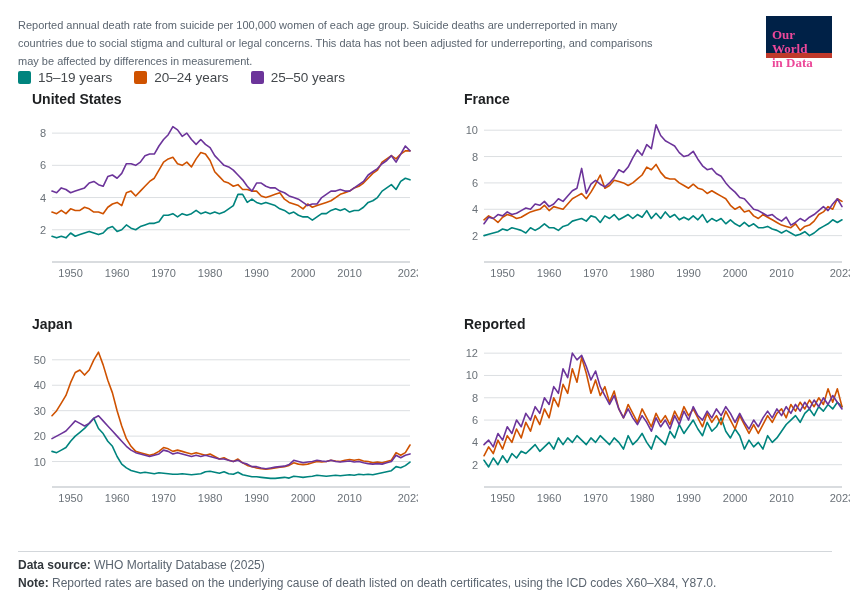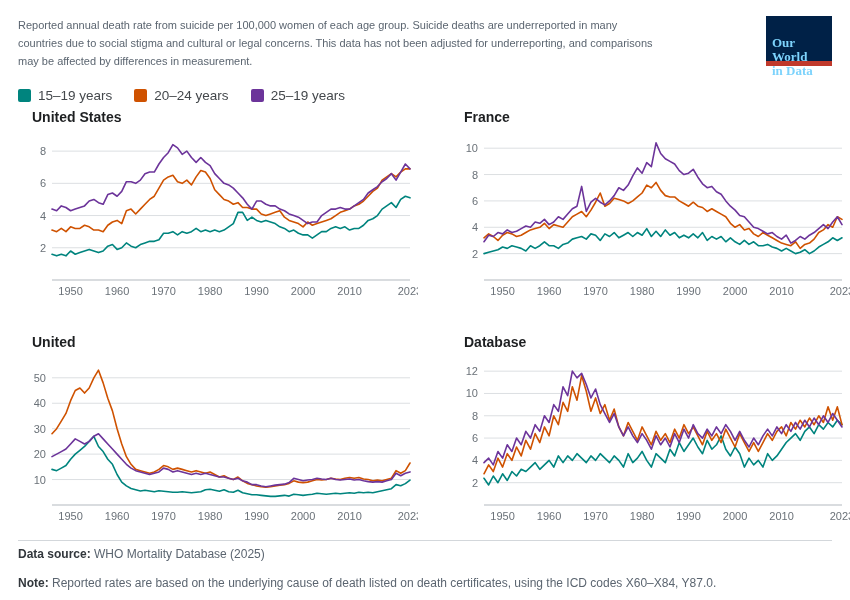--- a/index.html
+++ b/index.html
@@ -37,43 +37,42 @@
     line-height: 18px;
     color: #5b6570;
     max-width: 640px;
     margin: 0;
   }
   .owid-logo {
     position: absolute;
     right: 0;
     top: 0;
     width: 66px;
-    height: 50px;
+    height: 42px;
     background: #002147;
-    color: #7dd3fc;
+    color: #ec4899;
     font-family: "Liberation Serif", serif;
     font-weight: 700;
     font-size: 13px;
     line-height: 14px;
-    padding: 20px 6px 0 6px;
+    padding: 12px 6px 0 6px;
     box-sizing: border-box;
   }
   .owid-logo .bar {
     position: absolute;
     left: 0;
     bottom: 0;
     width: 100%;
     height: 5px;
     background: #c0392b;
   }
   .legend {
     display: flex;
     align-items: center;
     gap: 22px;
-    margin-top: 18px;
     margin-bottom: 6px;
   }
   .legend-item {
     display: flex;
     align-items: center;
     gap: 7px;
     font-size: 13.5px;
     color: #44484c;
   }
   .legend-swatch {
@@ -140,21 +139,21 @@
     align-items: baseline;
     line-height: 17px;
     flex-direction: column;
   }
   .footer-strong {
     font-weight: 700;
     color: #32373c;
   }
   .footer-note {
     line-height: 17px;
-    margin-top: 12px;
+    margin-top: 1px;
   }
 </style>
 </head>
 <body>
 
 <div class="page">
 
   <div class="header">
     <p class="subtitle">Reported annual death rate from suicide per 100,000 women of each age group. Suicide deaths are underreported in many countries due to social stigma and cultural or legal concerns. This data has not been adjusted for underreporting, and comparisons may be affected by differences in measurement.</p>
     <div class="owid-logo">
@@ -168,21 +167,21 @@
     <div class="legend-item">
       <span class="legend-swatch" style="background:#00847e"></span>
       <span>15–19 years</span>
     </div>
     <div class="legend-item">
       <span class="legend-swatch" style="background:#cf5200"></span>
       <span>20–24 years</span>
     </div>
     <div class="legend-item">
       <span class="legend-swatch" style="background:#6c349a"></span>
-      <span>25–19 years</span>
+      <span>25–50 years</span>
     </div>
   </div>
 
   <div class="grid">
     <div class="panel">
       <div class="panel-title">United States</div>
       <svg id="svg-0" width="400" height="175">
           <line x1="34" x2="392" y1="120.77777777777777" y2="120.77777777777777" class="gridline"></line>
           <text x="28" y="124.77777777777777" class="axis-label" text-anchor="end">2</text>
           <line x1="34" x2="392" y1="88.55555555555556" y2="88.55555555555556" class="gridline"></line>
@@ -226,21 +225,21 @@
           <text x="238.57142857142856" y="168" class="axis-label" text-anchor="middle">1990</text>
           <text x="285.06493506493507" y="168" class="axis-label" text-anchor="middle">2000</text>
           <text x="331.5584415584416" y="168" class="axis-label" text-anchor="middle">2010</text>
           <text x="392" y="168" class="axis-label" text-anchor="middle">2023</text>
           <path d="M34.00,126.64 L38.65,125.32 L43.30,124.00 L47.95,122.68 L52.60,120.05 L57.25,121.36 L61.90,118.73 L66.55,120.05 L71.19,121.36 L75.84,124.00 L80.49,118.73 L85.14,121.36 L89.79,118.73 L94.44,114.77 L99.09,118.73 L103.74,118.73 L108.39,121.36 L113.04,117.41 L117.69,116.09 L122.34,112.14 L126.99,110.82 L131.64,109.50 L136.29,112.14 L140.94,106.86 L145.58,108.18 L150.23,113.45 L154.88,106.86 L159.53,109.50 L164.18,105.55 L168.83,110.82 L173.48,108.18 L178.13,105.55 L182.78,109.50 L187.43,105.55 L192.08,108.18 L196.73,101.59 L201.38,109.50 L206.03,104.23 L210.68,109.50 L215.32,102.91 L219.97,108.18 L224.62,105.55 L229.27,110.82 L233.92,108.18 L238.57,110.82 L243.22,106.86 L247.87,110.82 L252.52,105.55 L257.17,113.45 L261.82,109.50 L266.47,112.14 L271.12,109.50 L275.77,114.77 L280.42,110.82 L285.06,114.77 L289.71,117.41 L294.36,113.45 L299.01,117.41 L303.66,114.77 L308.31,118.73 L312.96,118.73 L317.61,117.41 L322.26,120.05 L326.91,121.36 L331.56,124.00 L336.21,121.36 L340.86,124.00 L345.51,126.64 L350.16,125.32 L354.81,122.68 L359.45,126.64 L364.10,124.00 L368.75,120.05 L373.40,117.41 L378.05,114.77 L382.70,110.82 L387.35,113.45 L392.00,110.82" class="series" stroke="#00847e"></path>
           <path d="M34.00,110.82 L38.65,106.86 L43.30,109.50 L47.95,113.45 L52.60,108.18 L57.25,105.55 L61.90,106.86 L66.55,109.50 L71.19,108.18 L75.84,105.55 L80.49,102.91 L85.14,101.59 L89.79,100.27 L94.44,96.32 L99.09,101.59 L103.74,97.64 L108.39,98.95 L113.04,100.27 L117.69,95.00 L122.34,89.73 L126.99,87.09 L131.64,84.45 L136.29,89.73 L140.94,83.14 L145.58,75.23 L150.23,66.00 L154.88,79.18 L159.53,76.55 L164.18,71.27 L168.83,72.59 L173.48,73.91 L178.13,76.55 L182.78,73.91 L187.43,69.95 L192.08,66.00 L196.73,58.09 L201.38,60.73 L206.03,55.45 L210.68,63.36 L215.32,68.64 L219.97,69.95 L224.62,69.95 L229.27,73.91 L233.92,76.55 L238.57,79.18 L243.22,75.23 L247.87,79.18 L252.52,80.50 L257.17,84.45 L261.82,81.82 L266.47,84.45 L271.12,87.09 L275.77,89.73 L280.42,96.32 L285.06,100.27 L289.71,97.64 L294.36,102.91 L299.01,101.59 L303.66,106.86 L308.31,109.50 L312.96,105.55 L317.61,108.18 L322.26,110.82 L326.91,113.45 L331.56,116.09 L336.21,117.41 L340.86,118.73 L345.51,114.77 L350.16,121.36 L354.81,117.41 L359.45,116.09 L364.10,112.14 L368.75,105.55 L373.40,102.91 L378.05,97.64 L382.70,100.27 L387.35,89.73 L392.00,92.36" class="series" stroke="#cf5200"></path>
           <path d="M34.00,114.77 L38.65,108.18 L43.30,109.50 L47.95,105.55 L52.60,106.86 L57.25,102.91 L61.90,105.55 L66.55,104.23 L71.19,101.59 L75.84,98.95 L80.49,100.27 L85.14,95.00 L89.79,96.32 L94.44,92.36 L99.09,97.64 L103.74,95.00 L108.39,89.73 L113.04,92.36 L117.69,87.09 L122.34,81.82 L126.99,79.18 L131.64,59.41 L136.29,84.45 L140.94,75.23 L145.58,71.27 L150.23,75.23 L154.88,77.86 L159.53,73.91 L164.18,68.64 L168.83,60.73 L173.48,63.36 L178.13,58.09 L182.78,48.86 L187.43,40.95 L192.08,46.23 L196.73,35.68 L201.38,39.64 L206.03,15.91 L210.68,26.45 L215.32,31.73 L219.97,34.36 L224.62,37.00 L229.27,43.59 L233.92,47.55 L238.57,46.23 L243.22,42.27 L247.87,50.18 L252.52,56.77 L257.17,60.73 L261.82,59.41 L266.47,64.68 L271.12,67.32 L275.77,73.91 L280.42,79.18 L285.06,83.14 L289.71,88.41 L294.36,89.73 L299.01,95.00 L303.66,100.27 L308.31,101.59 L312.96,104.23 L317.61,106.86 L322.26,105.55 L326.91,109.50 L331.56,112.14 L336.21,108.18 L340.86,116.09 L345.51,113.45 L350.16,109.50 L354.81,112.14 L359.45,108.18 L364.10,105.55 L368.75,101.59 L373.40,97.64 L378.05,101.59 L382.70,95.00 L387.35,89.73 L392.00,97.64" class="series" stroke="#6c349a"></path>
         </svg>
     </div>
     <div class="panel">
-      <div class="panel-title">United</div>
+      <div class="panel-title">Japan</div>
       <svg id="svg-2" width="400" height="175">
           <line x1="34" x2="392" y1="127.56140350877193" y2="127.56140350877193" class="gridline"></line>
           <text x="28" y="131.56140350877195" class="axis-label" text-anchor="end">10</text>
           <line x1="34" x2="392" y1="102.12280701754386" y2="102.12280701754386" class="gridline"></line>
           <text x="28" y="106.12280701754386" class="axis-label" text-anchor="end">20</text>
           <line x1="34" x2="392" y1="76.6842105263158" y2="76.6842105263158" class="gridline"></line>
           <text x="28" y="80.6842105263158" class="axis-label" text-anchor="end">30</text>
           <line x1="34" x2="392" y1="51.245614035087726" y2="51.245614035087726" class="gridline"></line>
           <text x="28" y="55.245614035087726" class="axis-label" text-anchor="end">40</text>
           <line x1="34" x2="392" y1="25.807017543859658" y2="25.807017543859658" class="gridline"></line>
@@ -253,21 +252,21 @@
           <text x="238.57142857142856" y="168" class="axis-label" text-anchor="middle">1990</text>
           <text x="285.06493506493507" y="168" class="axis-label" text-anchor="middle">2000</text>
           <text x="331.5584415584416" y="168" class="axis-label" text-anchor="middle">2010</text>
           <text x="392" y="168" class="axis-label" text-anchor="middle">2023</text>
           <path d="M34.00,117.39 L38.65,118.66 L43.30,116.11 L47.95,113.57 L52.60,107.21 L57.25,102.12 L61.90,98.31 L66.55,94.49 L71.19,89.40 L75.84,84.32 L80.49,94.49 L85.14,99.58 L89.79,107.21 L94.44,112.30 L99.09,122.47 L103.74,130.11 L108.39,133.92 L113.04,136.46 L117.69,137.74 L122.34,139.01 L126.99,138.25 L131.64,139.01 L136.29,139.77 L140.94,138.75 L145.58,139.26 L150.23,139.77 L154.88,140.28 L159.53,140.28 L164.18,139.77 L168.83,140.28 L173.48,140.79 L178.13,140.28 L182.78,139.77 L187.43,137.74 L192.08,137.23 L196.73,138.25 L201.38,139.26 L206.03,137.74 L210.68,139.77 L215.32,140.28 L219.97,138.25 L224.62,140.79 L229.27,141.81 L233.92,142.82 L238.57,142.82 L243.22,143.33 L247.87,143.84 L252.52,144.35 L257.17,144.35 L261.82,143.84 L266.47,143.33 L271.12,144.10 L275.77,142.32 L280.42,142.82 L285.06,143.33 L289.71,142.82 L294.36,142.32 L299.01,141.30 L303.66,141.81 L308.31,142.32 L312.96,141.81 L317.61,141.30 L322.26,141.81 L326.91,141.30 L331.56,140.79 L336.21,141.30 L340.86,140.28 L345.51,140.79 L350.16,140.28 L354.81,140.79 L359.45,139.77 L364.10,138.75 L368.75,137.74 L373.40,136.72 L378.05,132.65 L382.70,133.67 L387.35,131.63 L392.00,128.07" class="series" stroke="#00847e"></path>
           <path d="M34.00,81.77 L38.65,76.68 L43.30,69.05 L47.95,61.42 L52.60,48.70 L57.25,38.53 L61.90,35.98 L66.55,41.07 L71.19,35.98 L75.84,25.81 L80.49,18.18 L85.14,30.89 L89.79,46.16 L94.44,58.88 L99.09,76.68 L103.74,91.95 L108.39,104.67 L113.04,112.30 L117.69,117.39 L122.34,118.66 L126.99,119.93 L131.64,121.20 L136.29,119.93 L140.94,117.39 L145.58,113.57 L150.23,114.84 L154.88,117.39 L159.53,116.11 L164.18,117.39 L168.83,118.66 L173.48,119.93 L178.13,118.66 L182.78,119.93 L187.43,121.20 L192.08,119.93 L196.73,122.47 L201.38,125.02 L206.03,123.75 L210.68,126.29 L215.32,127.56 L219.97,125.02 L224.62,128.83 L229.27,131.38 L233.92,132.65 L238.57,133.92 L243.22,134.68 L247.87,135.19 L252.52,134.68 L257.17,133.92 L261.82,133.16 L266.47,132.65 L271.12,131.38 L275.77,128.83 L280.42,130.11 L285.06,130.61 L289.71,130.11 L294.36,128.83 L299.01,127.56 L303.66,128.07 L308.31,127.56 L312.96,126.29 L317.61,127.05 L322.26,127.56 L326.91,126.29 L331.56,125.53 L336.21,126.29 L340.86,125.53 L345.51,127.05 L350.16,127.56 L354.81,128.83 L359.45,128.07 L364.10,128.83 L368.75,127.56 L373.40,126.29 L378.05,118.66 L382.70,121.20 L387.35,118.66 L392.00,111.03" class="series" stroke="#cf5200"></path>
           <path d="M34.00,104.67 L38.65,102.12 L43.30,99.58 L47.95,97.04 L52.60,91.95 L57.25,86.86 L61.90,89.40 L66.55,91.95 L71.19,89.40 L75.84,84.32 L80.49,81.77 L85.14,86.86 L89.79,91.95 L94.44,97.04 L99.09,102.12 L103.74,107.21 L108.39,112.30 L113.04,116.11 L117.69,118.66 L122.34,119.93 L126.99,121.20 L131.64,122.47 L136.29,121.20 L140.94,119.93 L145.58,116.11 L150.23,117.39 L154.88,119.93 L159.53,118.66 L164.18,119.93 L168.83,121.20 L173.48,122.47 L178.13,121.20 L182.78,122.47 L187.43,121.20 L192.08,122.47 L196.73,123.75 L201.38,125.02 L206.03,125.02 L210.68,126.29 L215.32,127.56 L219.97,126.29 L224.62,128.83 L229.27,130.11 L233.92,132.65 L238.57,132.65 L243.22,133.92 L247.87,134.68 L252.52,133.92 L257.17,133.16 L261.82,132.65 L266.47,132.14 L271.12,130.61 L275.77,126.29 L280.42,127.56 L285.06,128.83 L289.71,128.07 L294.36,127.56 L299.01,126.29 L303.66,127.05 L308.31,127.56 L312.96,126.29 L317.61,127.56 L322.26,128.07 L326.91,127.56 L331.56,127.05 L336.21,128.07 L340.86,127.56 L345.51,128.83 L350.16,129.60 L354.81,130.11 L359.45,129.60 L364.10,130.11 L368.75,128.83 L373.40,127.56 L378.05,121.20 L382.70,123.75 L387.35,121.20 L392.00,119.93" class="series" stroke="#6c349a"></path>
         </svg>
     </div>
     <div class="panel">
-      <div class="panel-title">Database</div>
+      <div class="panel-title">Reported</div>
       <svg id="svg-3" width="400" height="175">
           <line x1="34" x2="392" y1="130.69230769230768" y2="130.69230769230768" class="gridline"></line>
           <text x="28" y="134.69230769230768" class="axis-label" text-anchor="end">2</text>
           <line x1="34" x2="392" y1="108.38461538461539" y2="108.38461538461539" class="gridline"></line>
           <text x="28" y="112.38461538461539" class="axis-label" text-anchor="end">4</text>
           <line x1="34" x2="392" y1="86.07692307692308" y2="86.07692307692308" class="gridline"></line>
           <text x="28" y="90.07692307692308" class="axis-label" text-anchor="end">6</text>
           <line x1="34" x2="392" y1="63.76923076923076" y2="63.76923076923076" class="gridline"></line>
           <text x="28" y="67.76923076923076" class="axis-label" text-anchor="end">8</text>
           <line x1="34" x2="392" y1="41.46153846153845" y2="41.46153846153845" class="gridline"></line>

